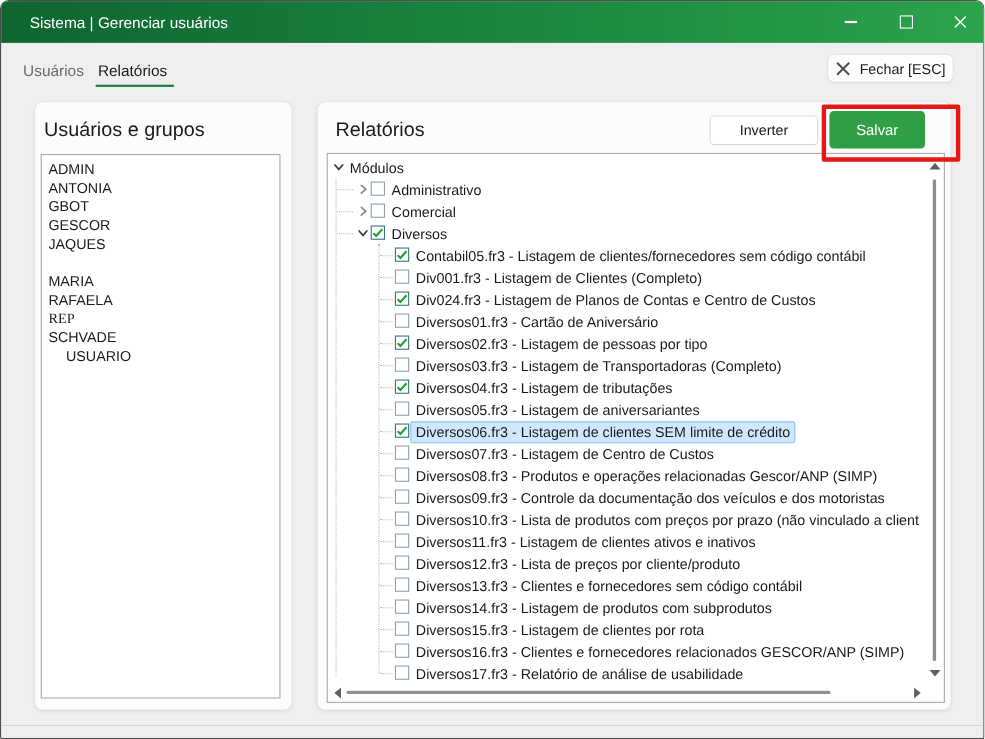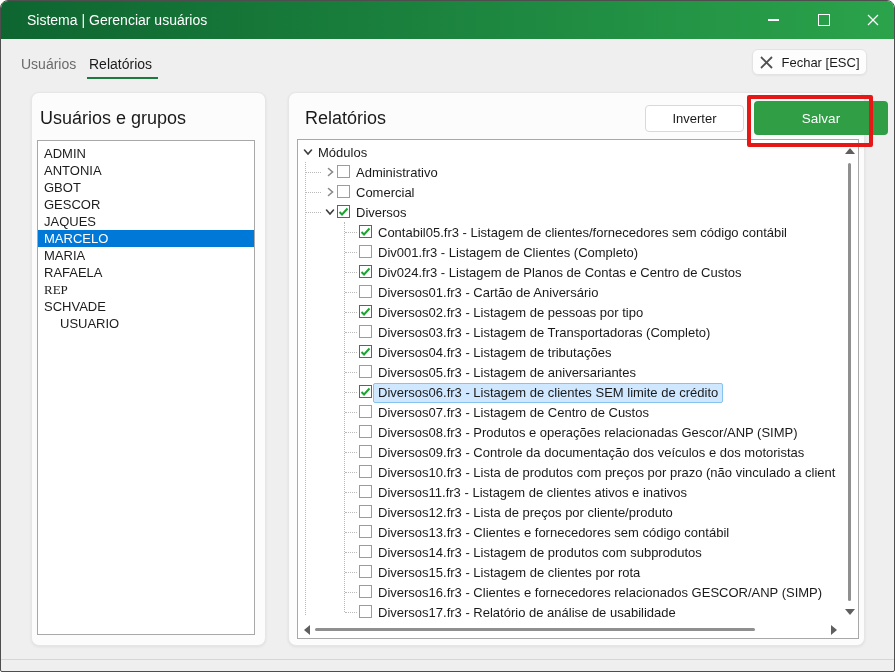--- a/index.html
+++ b/index.html
@@ -31,21 +31,21 @@
   .right-card .card-title{left:16px;}
   
   .listbox{position:absolute;left:5px;top:47px;width:218px;height:495px;background:#ffffff;
            border:1px solid #a8a8a8;box-sizing:border-box;overflow:hidden;}
   .urow{position:absolute;left:0;right:0;height:17px;line-height:17px;padding-left:6px;
         font-size:13px;color:#1c1c1c;white-space:nowrap;}
   .urow.sel{background:#0078d7;color:#ffffff;}
   
   .inverter{position:absolute;left:356px;top:12px;width:99px;height:27px;background:#ffffff;
             border:1px solid #d9d9d9;border-radius:4px;font-size:13px;color:#1a1a1a;font-family:inherit;}
-  .salvar{position:absolute;left:465px;top:8px;width:134px;height:34px;background:#2f9e45;border:none;
+  .salvar{position:absolute;left:465px;top:8px;width:87px;height:34px;background:#2f9e45;border:none;
           border-radius:4px;font-size:13.5px;color:#ffffff;font-family:inherit;}
   .annotation{position:absolute;left:458px;top:2px;width:118px;height:44px;border:4px solid #e61717;
               border-radius:2px;pointer-events:none;z-index:5;}
   
   .treebox{position:absolute;left:8px;top:46px;width:562px;height:500px;background:#ffffff;
            border:1px solid #a8a8a8;box-sizing:border-box;}
   .tree-viewport{position:absolute;left:0;top:0;width:543px;height:481px;overflow:hidden;}
   .trow{position:absolute;left:0;right:0;height:20px;}
   .tlabel{position:absolute;top:1px;height:18px;line-height:18px;padding:0 4px;font-size:13px;
           color:#1a1a1a;white-space:nowrap;border:1px solid transparent;border-radius:2px;}
@@ -102,21 +102,20 @@
   </button>
 
   <div class="card left-card">
     <div class="card-title">Usuários e grupos</div>
     <div class="listbox" id="users-list">
         <div class="urow" style="top: 4px;">ADMIN</div>
         <div class="urow" style="top: 21px;">ANTONIA</div>
         <div class="urow" style="top: 38px;">GBOT</div>
         <div class="urow" style="top: 55px;">GESCOR</div>
         <div class="urow" style="top: 72px;">JAQUES</div>
-        <div class="urow sel" style="top: 89px;">MARCELO</div>
         <div class="urow" style="top: 106px;">MARIA</div>
         <div class="urow" style="top: 123px;">RAFAELA</div>
         <div class="urow" style="top: 140px; font-family: Liberation Serif, serif;">REP</div>
         <div class="urow" style="top: 157px;">SCHVADE</div>
         <div class="urow" style="top: 174px; margin-left: 16px;">USUARIO</div>
       </div>
   </div>
 
   <div class="card right-card">
     <div class="card-title">Relatórios</div>

